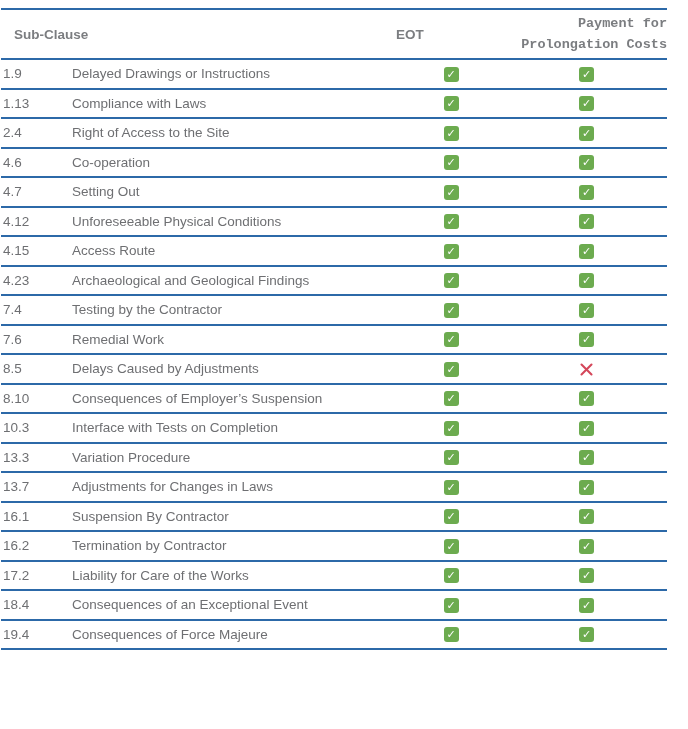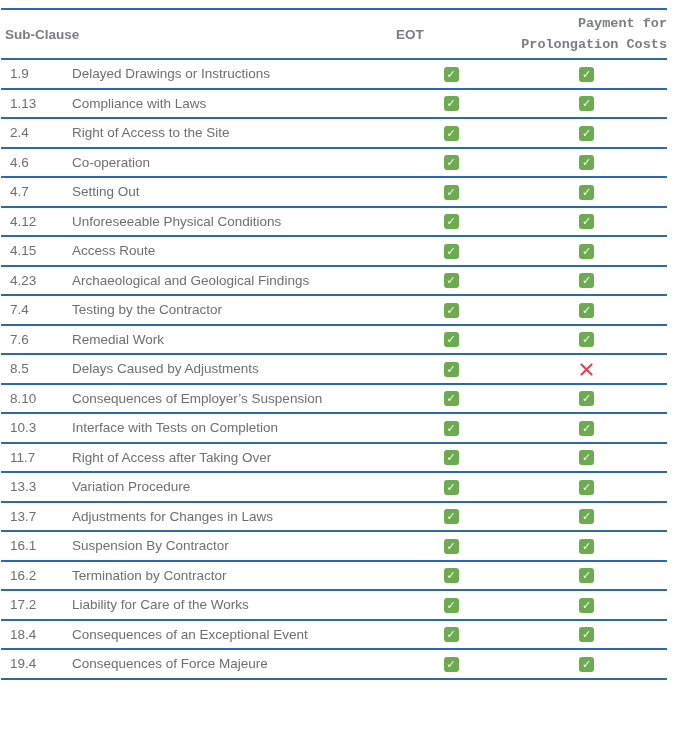--- a/index.html
+++ b/index.html
@@ -33,35 +33,35 @@
 
   thead th {
     border-bottom: 2px solid var(--border-blue);
     color: var(--header-text);
     font-weight: bold;
     font-size: 13.5px;
     height: 50px;
     vertical-align: middle;
     padding: 0;
   }
-  th.th-clause { text-align: left; padding-left: 4px; }
+  th.th-clause { text-align: left; padding-left: 13px; }
   th.th-eot { text-align: left; }
   th.th-payment { text-align: right; line-height: 21px; font-family: Liberation Mono, monospace; }
 
   tbody td {
     border-bottom: 2px solid var(--border-blue);
     height: 29.5px;
     vertical-align: middle;
     font-size: 13.5px;
     color: var(--body-text);
     padding: 0;
     white-space: nowrap;
     overflow: hidden;
   }
-  td.td-clause { padding-left: 9px; }
+  td.td-clause { padding-left: 2px; }
   td.td-eot, td.td-payment { text-align: center; }
 
   .check-icon {
     display: inline-block;
     width: 15px;
     height: 15px;
     border-radius: 3px;
     background: var(--check-green);
     color: #ffffff;
     font-size: 11px;
@@ -184,26 +184,20 @@
     <td class="td-payment"><span class="check-icon">✓</span></td>
   </tr>
 
   <tr class="data-row">
     <td class="td-clause">10.3</td>
     <td class="td-title">Interface with Tests on Completion</td>
     <td class="td-eot"><span class="check-icon">✓</span></td>
     <td class="td-payment"><span class="check-icon">✓</span></td>
   </tr>
 
-  <tr class="data-row">
-    <td class="td-clause">11.7</td>
-    <td class="td-title">Right of Access after Taking Over</td>
-    <td class="td-eot"><span class="check-icon">✓</span></td>
-    <td class="td-payment"><span class="check-icon">✓</span></td>
-  </tr>
 
   <tr class="data-row">
     <td class="td-clause">13.3</td>
     <td class="td-title">Variation Procedure</td>
     <td class="td-eot"><span class="check-icon">✓</span></td>
     <td class="td-payment"><span class="check-icon">✓</span></td>
   </tr>
 
   <tr class="data-row">
     <td class="td-clause">13.7</td>

